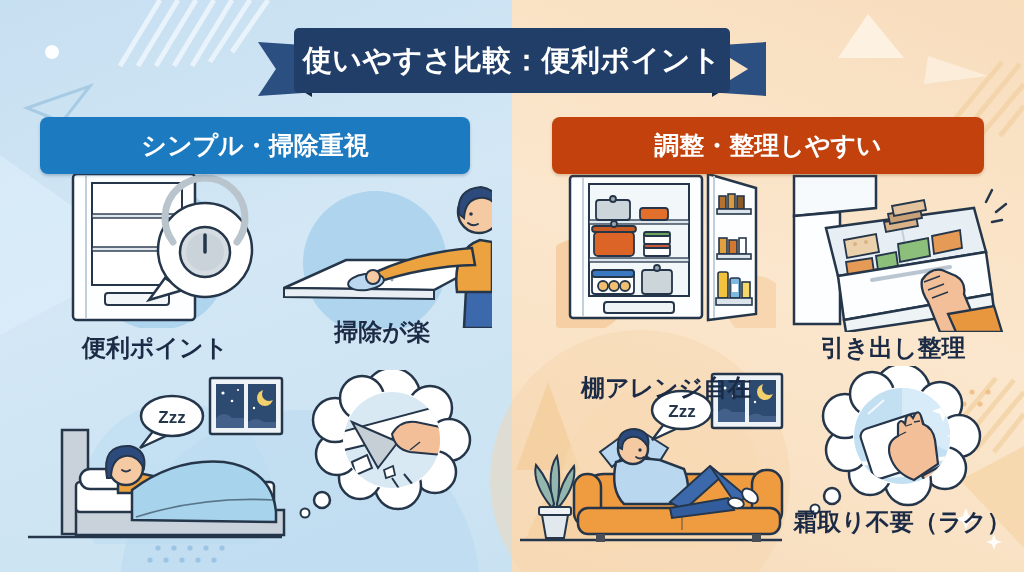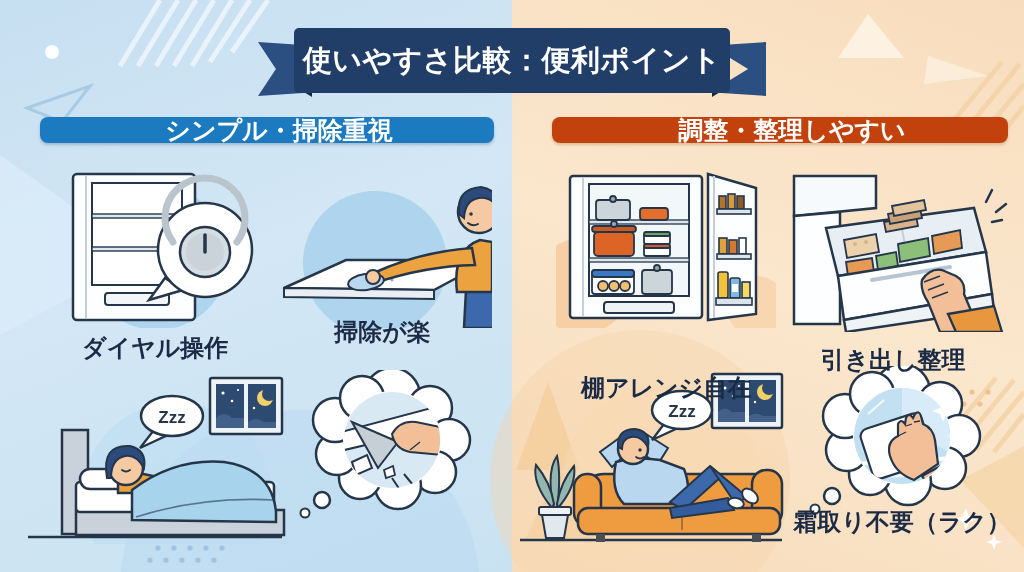--- a/index.html
+++ b/index.html
@@ -11,29 +11,29 @@
   .decor{position:absolute;left:0;top:0;z-index:1;}
   .ribbon-band{position:absolute;left:294px;top:28px;width:436px;height:65px;background:#203e68;
      color:#ffffff;font-size:29px;font-weight:bold;display:flex;align-items:center;justify-content:center;
      border-radius:5px;z-index:6;letter-spacing:0.5px;}
   .ribbon-tail{position:absolute;top:42px;width:56px;height:54px;background:#2c4f82;z-index:4;}
   .tail-l{left:258px;clip-path:polygon(0 0,100% 7%,100% 93%,0 100%,32% 50%);}
   .tail-r{left:710px;clip-path:polygon(0 7%,100% 0,100% 100%,0 93%,68% 50%);}
   .ribbon-fold{position:absolute;top:86px;width:18px;height:11px;background:#142847;z-index:5;}
   .fold-l{left:294px;clip-path:polygon(0 0,100% 0,100% 100%);}
   .fold-r{left:712px;clip-path:polygon(0 0,100% 0,0 100%);}
-  .hdr{position:absolute;top:117px;height:26px;border-radius:8px;color:#ffffff;font-weight:bold;
-     font-size:25px;display:flex;align-items:center;justify-content:center;z-index:3;padding-left:24px;}
+  .hdr{position:absolute;top:117px;height:57px;border-radius:8px;color:#ffffff;font-weight:bold;
+     font-size:25px;display:flex;align-items:center;justify-content:center;z-index:3;}
   .hdr-left{left:40px;width:430px;background:#1b7ac0;box-shadow:0 2px 3px rgba(20,60,100,0.25);}
   .hdr-right{left:552px;width:432px;background:#c2410c;box-shadow:0 2px 3px rgba(140,70,10,0.25);}
   .cap{position:absolute;color:#1c2b45;font-weight:bold;font-size:24px;text-align:center;z-index:3;}
   .cap-dial{left:45px;top:332px;width:220px;}
   .cap-clean{left:275px;top:316px;width:215px;font-family:Liberation Serif, serif;}
   .cap-shelf{left:557px;top:332px;width:218px;margin-top:40px;}
-  .cap-drawer{left:782px;top:344px;width:222px;}
+  .cap-drawer{left:782px;top:332px;width:222px;}
   .cap-defrost{left:282px;top:506px;width:200px;}
   .cap-nodefrost{left:792px;top:506px;width:220px;}
   .illo{position:absolute;z-index:2;}
   .il-fridgedial{left:45px;top:168px;width:220px;height:160px;}
   .il-wipe{left:272px;top:168px;width:220px;height:160px;}
   .il-bed{left:22px;top:372px;width:266px;height:172px;}
   .il-scrape{left:292px;top:370px;width:200px;height:150px;}
   .il-openfridge{left:556px;top:166px;width:220px;height:162px;}
   .il-drawer{left:780px;top:164px;width:228px;height:168px;}
   .il-couch{left:512px;top:370px;width:276px;height:180px;}
@@ -424,19 +424,19 @@
         <g fill="#ffffff">
           <path d="M141,34 l3,8 8,3 -8,3 -3,8 -3,-8 -8,-3 8,-3 Z"></path>
           <path d="M153,62 l2,6 6,2 -6,2 -2,6 -2,-6 -6,-2 6,-2 Z"></path>
         </g>
       </g>
       <circle cx="30" cy="130" r="8" fill="#ffffff" stroke="#25364a" stroke-width="2.5"></circle>
       <circle cx="13" cy="143" r="4.5" fill="#ffffff" stroke="#25364a" stroke-width="2"></circle>
     </svg>
   </div>
 
-  <div class="cap cap-dial">ダイヤル操作</div>
+  <div class="cap cap-dial">便利ポイント</div>
   <div class="cap cap-clean">掃除が楽</div>
   <div class="cap cap-shelf">棚アレンジ自在</div>
   <div class="cap cap-drawer">引き出し整理</div>
   <div class="cap cap-nodefrost">霜取り不要（ラク）</div>
 
 </div>
 
 </body></html>

